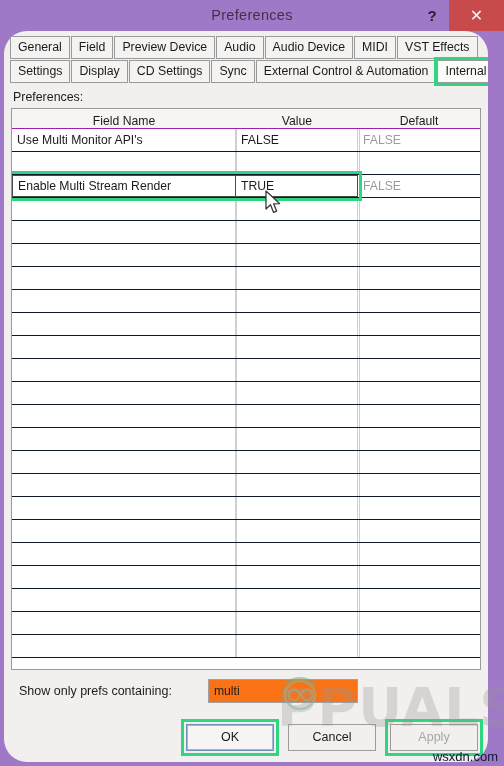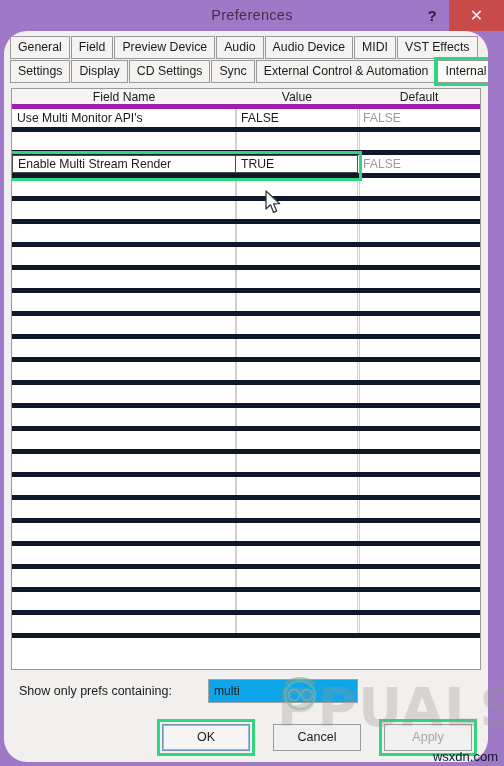--- a/index.html
+++ b/index.html
@@ -128,41 +128,42 @@
     border: 1px solid #9a9a9a;
     background: #ffffff;
     flex: 1 1 auto;
     position: relative;
     overflow: hidden;
     min-height: 0;
   }
   .grid-head {
     display: flex;
     height: 20px;
-    border-bottom: 5px solid #a21caf;
+    border-bottom: 1px solid #a21caf;
     background: #f6f5f3;
     box-sizing: border-box;
+    align-items: flex-end;
   }
   .grid-head .cell {
     font-size: 12.2px;
     color: #1b1b1b;
     display: flex; align-items: center; justify-content: center;
     box-sizing: border-box;
     cursor: default;
   }
   .col1 { width: 224px; flex: 0 0 224px; }
   .col2 { width: 122px; flex: 0 0 122px; }
   .col3 { flex: 1 1 auto; }
 
   .grid-body { position: relative; }
   .row {
     display: flex;
     height: 23px;
     box-sizing: border-box;
-    border-bottom: 5px solid #0f172a;
+    border-bottom: 1px solid #0f172a;
     position: relative;
   }
   .row .cell {
     box-sizing: border-box;
     display: flex; align-items: center;
     font-size: 12.2px;
     color: #1b1b1b;
     padding-left: 5px;
     overflow: hidden;
     white-space: nowrap;
@@ -208,38 +209,37 @@
   .filter-label {
     font-size: 12.5px;
     color: #1b1b1b;
     margin-left: 6px;
   }
   .filter-input {
     margin-left: 36px;
     width: 150px;
     height: 24px;
     border: 1px solid #a2a2a2;
-    background: #0ea5e9;
+    background: #f97316;
     font-size: 12.2px;
     color: #1b1b1b;
     font-family: "Liberation Sans", sans-serif;
     padding: 0 5px;
     box-sizing: border-box;
   }
 
   
   .buttonbar {
     flex: 0 0 auto;
     height: 50px;
     display: flex;
     align-items: center;
     justify-content: flex-end;
-    padding-right: 16px;
-    position: relative;
-    gap: 9px;
+    padding-right: 10px;
+    position: relative;
   }
   .btn {
     width: 88px; height: 27px;
     border: 1px solid #9c9c9c;
     background: #f1f0ee;
     font-size: 12.5px;
     color: #1b1b1b;
     font-family: "Liberation Sans", sans-serif;
     display: flex; align-items: center; justify-content: center;
     margin-left: 14px;
@@ -323,20 +323,21 @@
         <div class="tab">Settings</div>
         <div class="tab">Display</div>
         <div class="tab">CD Settings</div>
         <div class="tab">Sync</div>
         <div class="tab grow">External Control &amp; Automation</div>
         <div class="tab hl">Internal</div>
       </div>
     </div>
 
     <div class="panel">
+      <div class="panel-label">Preferences:</div>
 
       <div class="grid-wrap">
         <div class="grid-head">
           <div class="cell col1">Field Name</div>
           <div class="cell col2">Value</div>
           <div class="cell col3">Default</div>
         </div>
 
         <div class="grid-body" id="grid-body">
           <div class="vline" style="left:224px"></div>

